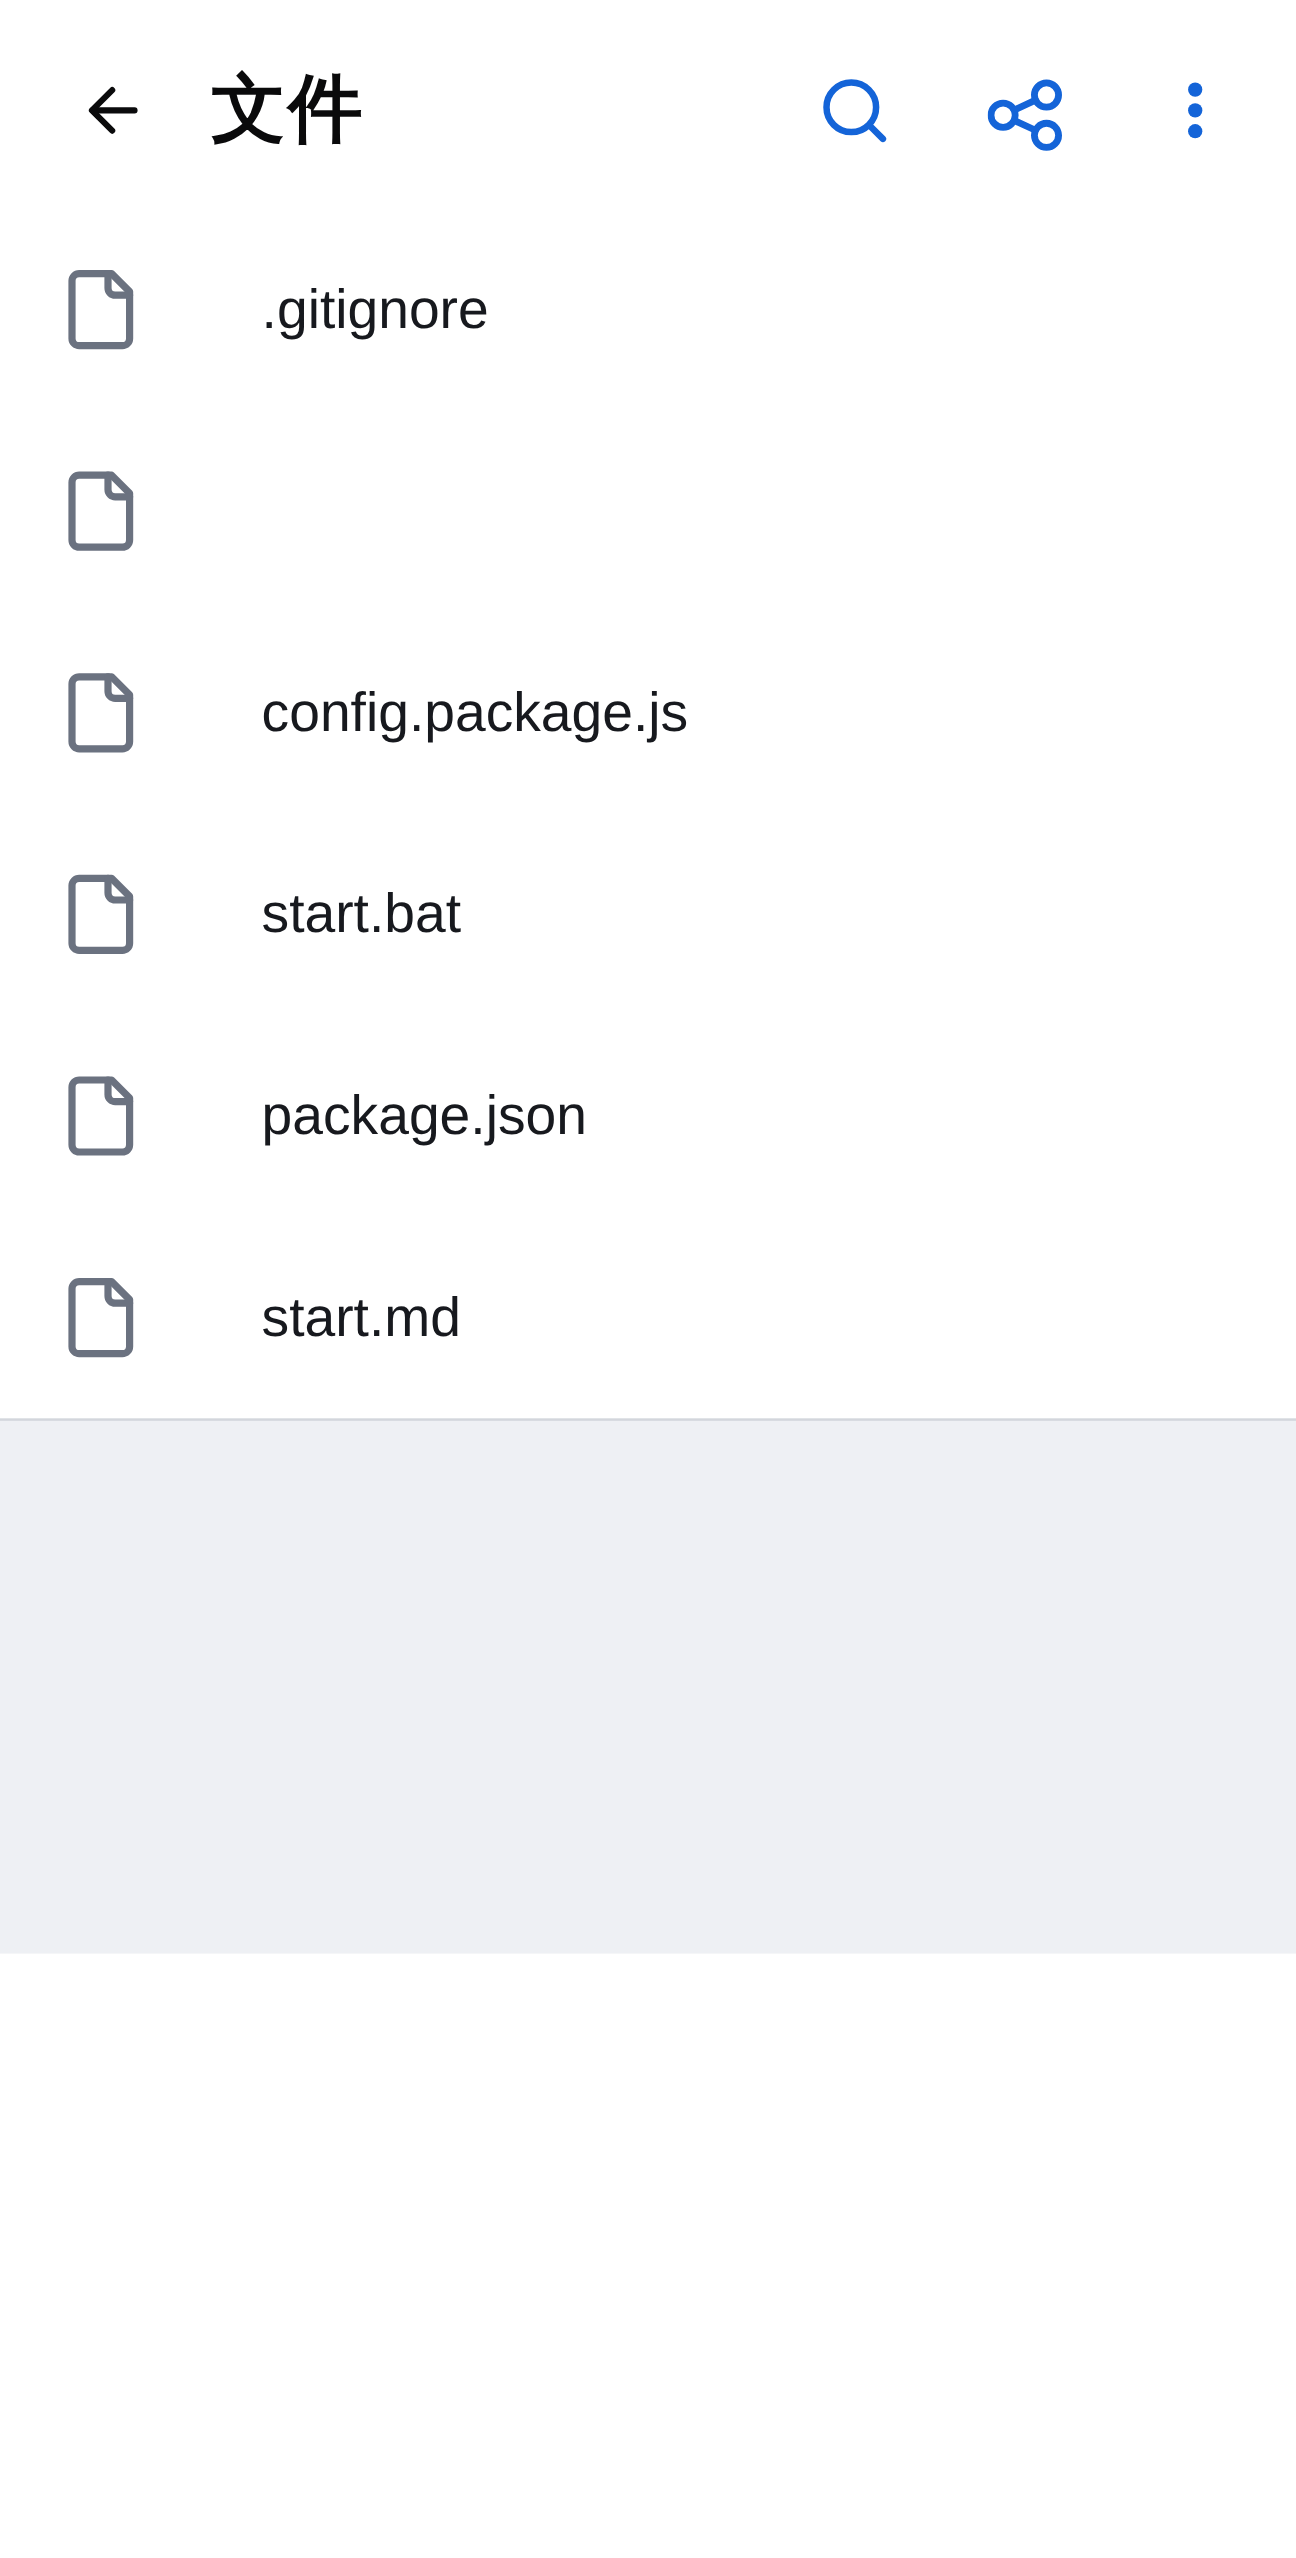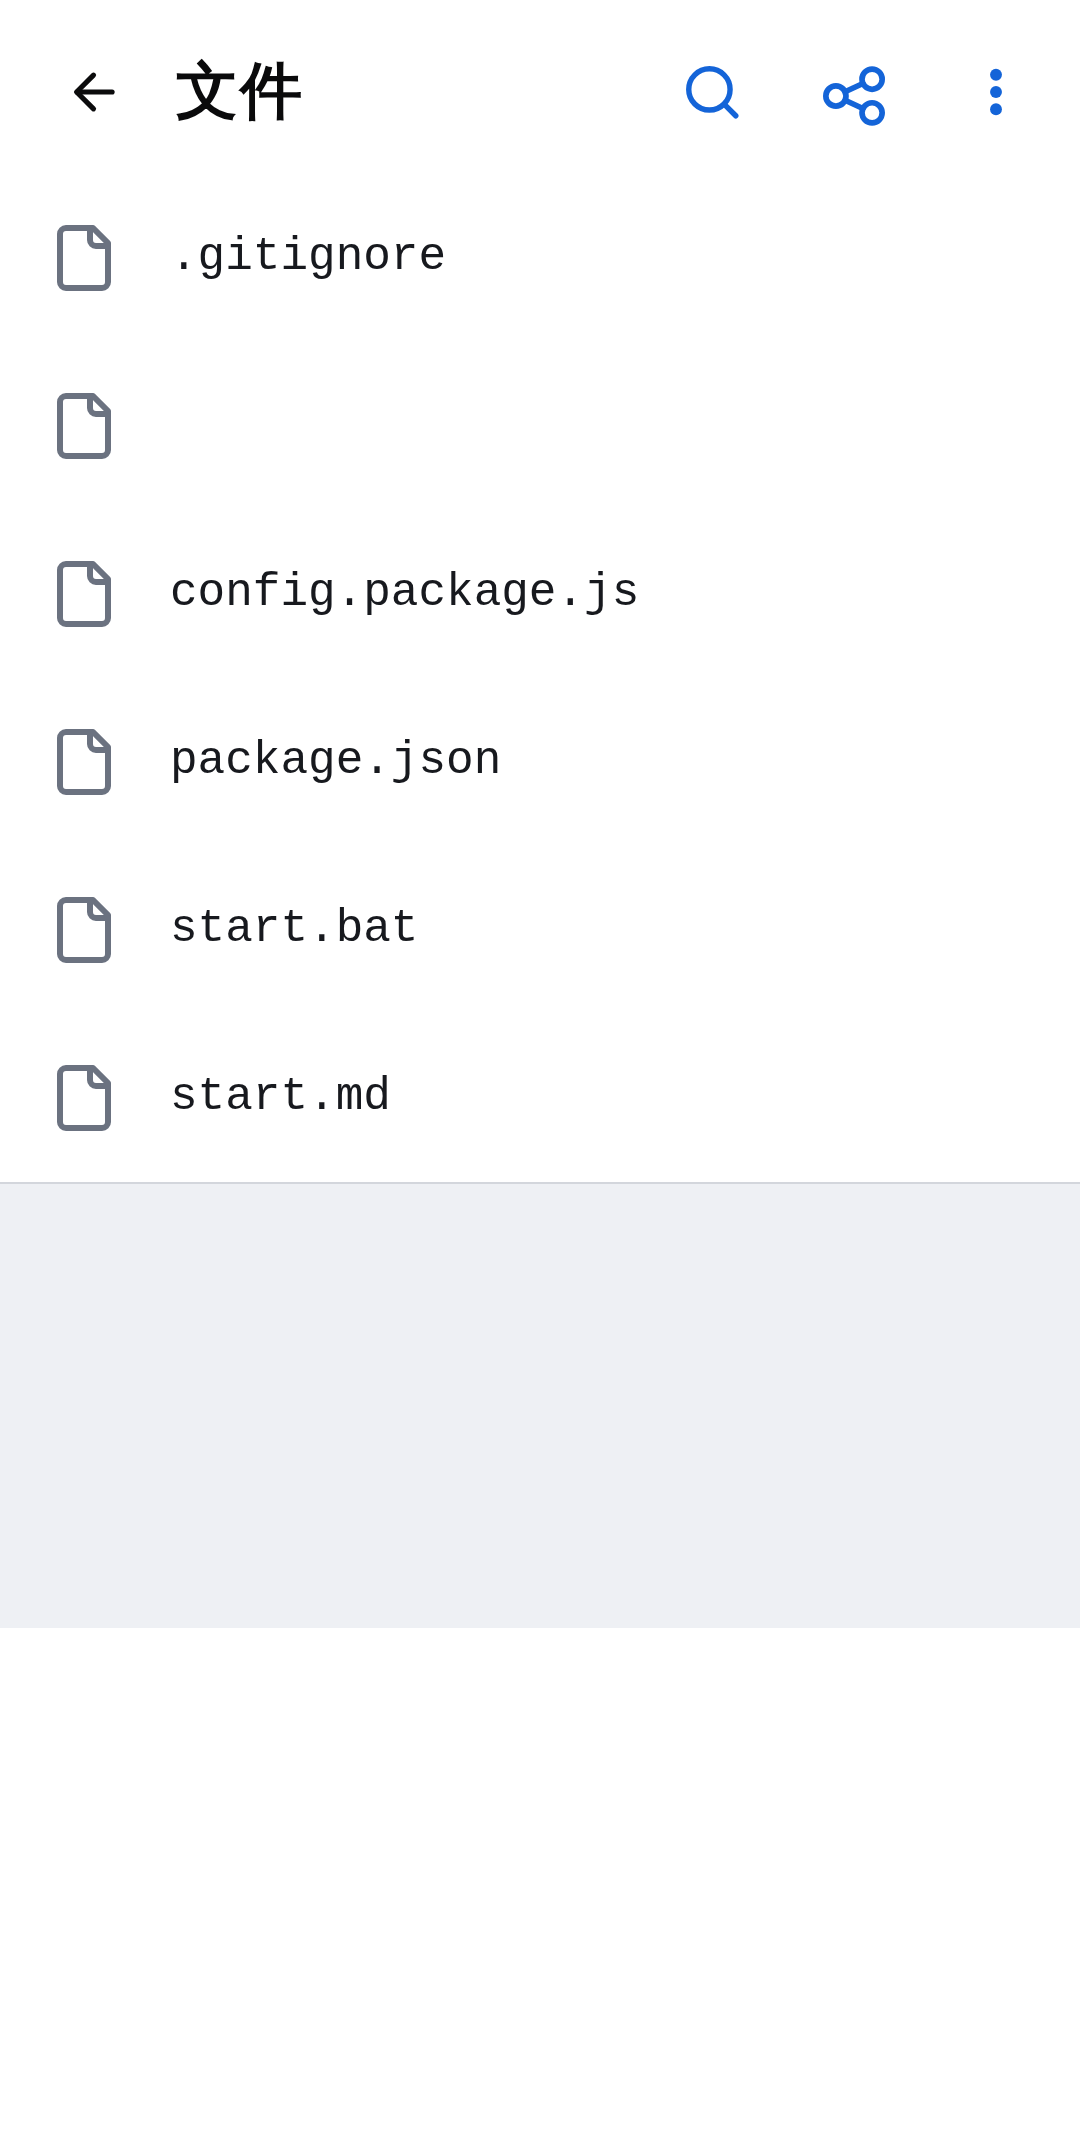--- a/index.html
+++ b/index.html
@@ -6,21 +6,21 @@
     margin: 0;
     padding: 0;
     background: #ffffff;
   }
   .screen {
     position: relative;
     width: 1080px;
     height: 2132px;
     background: #ffffff;
     overflow: hidden;
-    font-family: Liberation Mono, monospace;
+    font-family: Liberation Sans, sans-serif;
     color: var(--text, #17191e);
   }
 
   
   .app-header {
     position: relative;
     height: 174px;
     background: #ffffff;
   }
   .icon-btn {
@@ -55,20 +55,21 @@
   }
 
   
   .file-list { background: #ffffff; }
   .file-row {
     display: flex;
     align-items: center;
     height: 168px;
     padding-left: 48px;
     background: #ffffff;
+    gap: 48px;
   }
   .file-icon-wrap {
     flex: 0 0 auto;
     width: 72px;
     height: 72px;
     display: flex;
     align-items: center;
     justify-content: center;
     color: var(--icon-gray, #6b7280);
   }
@@ -163,39 +164,39 @@
 
 
 
   <div class="file-row">
     <span class="file-icon-wrap">
       <svg width="72" height="72" viewBox="0 0 24 24" fill="none" stroke="currentColor" stroke-width="2" stroke-linecap="round" stroke-linejoin="round">
         <path d="M15 2H6a2 2 0 0 0-2 2v16a2 2 0 0 0 2 2h12a2 2 0 0 0 2-2V7Z"></path>
         <path d="M14 2v4a2 2 0 0 0 2 2h4"></path>
       </svg>
     </span>
+    <span class="file-name">start.bat</span>
+  </div>
+
+  <div class="file-row">
+    <span class="file-icon-wrap">
+      <svg width="72" height="72" viewBox="0 0 24 24" fill="none" stroke="currentColor" stroke-width="2" stroke-linecap="round" stroke-linejoin="round">
+        <path d="M15 2H6a2 2 0 0 0-2 2v16a2 2 0 0 0 2 2h12a2 2 0 0 0 2-2V7Z"></path>
+        <path d="M14 2v4a2 2 0 0 0 2 2h4"></path>
+      </svg>
+    </span>
     <span class="file-name">package.json</span>
   </div>
 
   <div class="file-row">
     <span class="file-icon-wrap">
       <svg width="72" height="72" viewBox="0 0 24 24" fill="none" stroke="currentColor" stroke-width="2" stroke-linecap="round" stroke-linejoin="round">
         <path d="M15 2H6a2 2 0 0 0-2 2v16a2 2 0 0 0 2 2h12a2 2 0 0 0 2-2V7Z"></path>
         <path d="M14 2v4a2 2 0 0 0 2 2h4"></path>
       </svg>
     </span>
-    <span class="file-name">start.bat</span>
-  </div>
-
-  <div class="file-row">
-    <span class="file-icon-wrap">
-      <svg width="72" height="72" viewBox="0 0 24 24" fill="none" stroke="currentColor" stroke-width="2" stroke-linecap="round" stroke-linejoin="round">
-        <path d="M15 2H6a2 2 0 0 0-2 2v16a2 2 0 0 0 2 2h12a2 2 0 0 0 2-2V7Z"></path>
-        <path d="M14 2v4a2 2 0 0 0 2 2h4"></path>
-      </svg>
-    </span>
     <span class="file-name">start.md</span>
   </div>
 </main>
 
   <div class="bottom-panel"></div>
 
 </div>
 
 </body></html>

